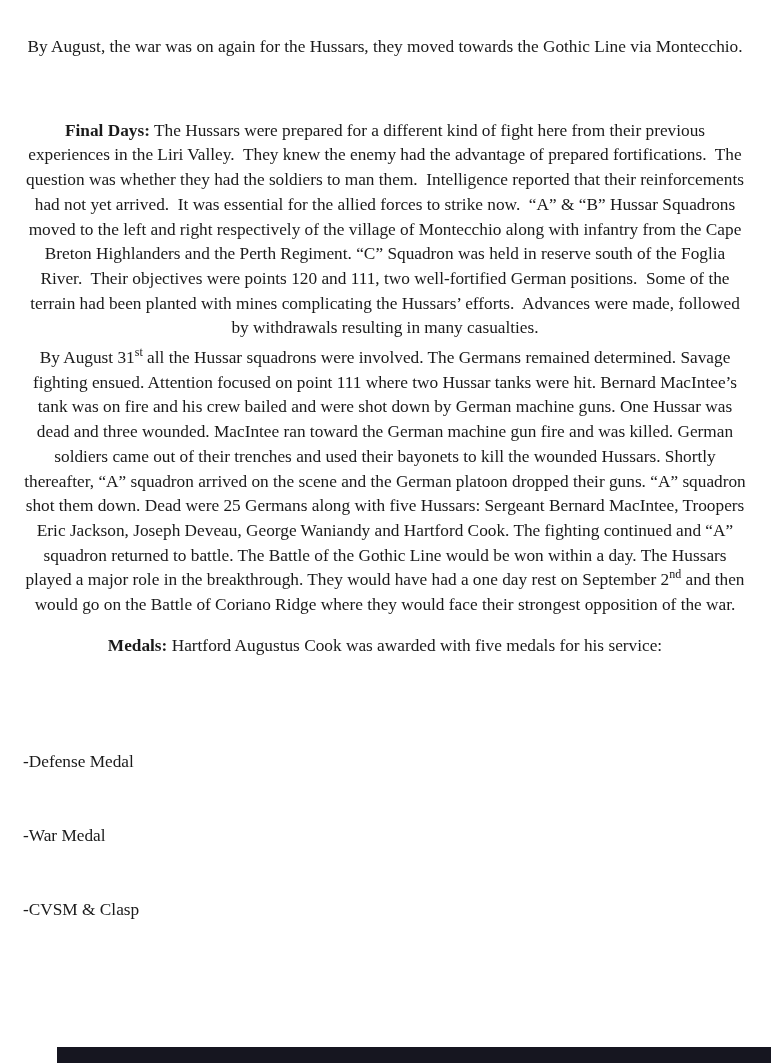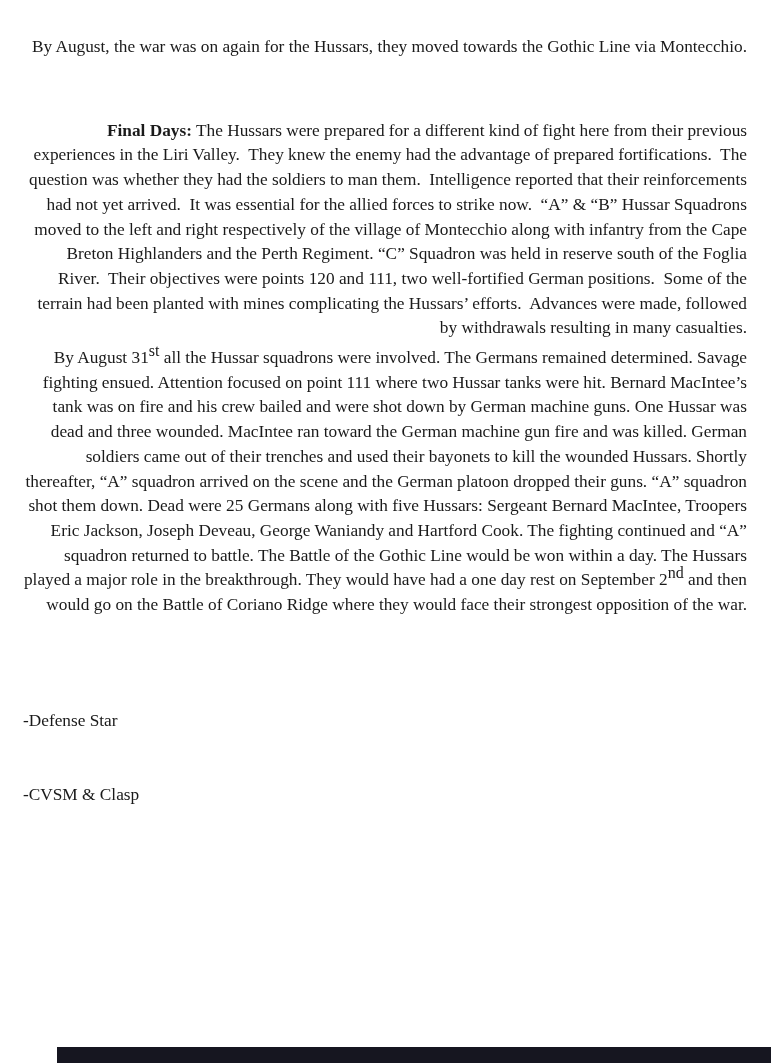--- a/index.html
+++ b/index.html
@@ -19,25 +19,25 @@
     position: absolute;
     left: 23px;
     top: 35px;
     width: 724px;
     font-size: 17.3px;
     line-height: 24.7px;
   }
   p.doc-par {
     margin: 0;
     white-space: pre-wrap;
-    text-align: right;
+    text-align: center;
   }
   p.doc-par b { font-weight: bold; }
   sup.ss {
-    font-size: 16px;
+    font-size: 12px;
     line-height: 0;
     vertical-align: super;
   }
   .par-gap-large   { margin-top: 59px !important; font-family: Liberation Serif, serif; }
   .par-gap-small   { margin-top: 5px  !important; }
   .par-gap-medium  { margin-top: 16px !important; }
   .list-gap        { margin-top: 42px; }
   .medals-list {
     white-space: pre-wrap;
   }
@@ -58,21 +58,23 @@
 <body>
 
 <div class="page-content">
 
   <p class="doc-par"><span>By August, the war was on again for the Hussars, they moved towards the Gothic Line via Montecchio.</span></p>
 
   <p class="doc-par par-gap-large"><b>Final Days:</b><span> The Hussars were prepared for a different kind of fight here from their previous experiences in the Liri Valley.  They knew the enemy had the advantage of prepared fortifications.  The question was whether they had the soldiers to man them.  Intelligence reported that their reinforcements had not yet arrived.  It was essential for the allied forces to strike now.  “A” &amp; “B” Hussar Squadrons moved to the left and right respectively of the village of Montecchio along with infantry from the Cape Breton Highlanders and the Perth Regiment. “C” Squadron was held in reserve south of the Foglia River.  Their objectives were points 120 and 111, two well-fortified German positions.  Some of the terrain had been planted with mines complicating the Hussars’ efforts.  Advances were made, followed by withdrawals resulting in many casualties.</span></p>
 
   <p class="doc-par par-gap-small"><span>By August 31</span><sup class="ss">st</sup><span> all the Hussar squadrons were involved. The Germans remained determined. Savage fighting ensued. Attention focused on point 111 where two Hussar tanks were hit. Bernard MacIntee’s tank was on fire and his crew bailed and were shot down by German machine guns. One Hussar was dead and three wounded. MacIntee ran toward the German machine gun fire and was killed. German soldiers came out of their trenches and used their bayonets to kill the wounded Hussars. Shortly thereafter, “A” squadron arrived on the scene and the German platoon dropped their guns. “A” squadron shot them down. Dead were 25 Germans along with five Hussars: Sergeant Bernard MacIntee, Troopers Eric Jackson, Joseph Deveau, George Waniandy and Hartford Cook. The fighting continued and “A” squadron returned to battle. The Battle of the Gothic Line would be won within a day. The Hussars played a major role in the breakthrough. They would have had a one day rest on September 2</span><sup class="ss">nd</sup><span> and then would go on the Battle of Coriano Ridge where they would face their strongest opposition of the war.</span></p>
 
+  <p class="doc-par par-gap-medium"><b>Medals:</b><span> Hartford Augustus Cook was awarded with five medals for his service:</span></p>
 
   <div class="medals-list list-gap">
-    <p class="medal-item">-Defense Star</p>
+    <p class="medal-item">-Defense Medal</p>
+    <p class="medal-item">-War Medal</p>
     <p class="medal-item">-CVSM &amp; Clasp</p>
   </div>
 
 </div>
 
 <div class="bottom-bar"></div>
 
 </body></html>

